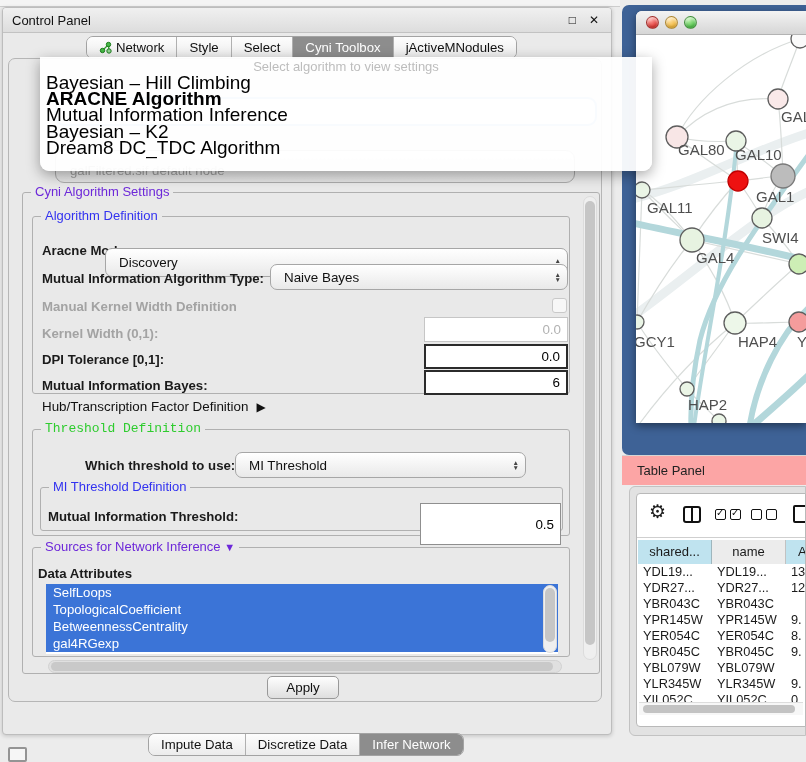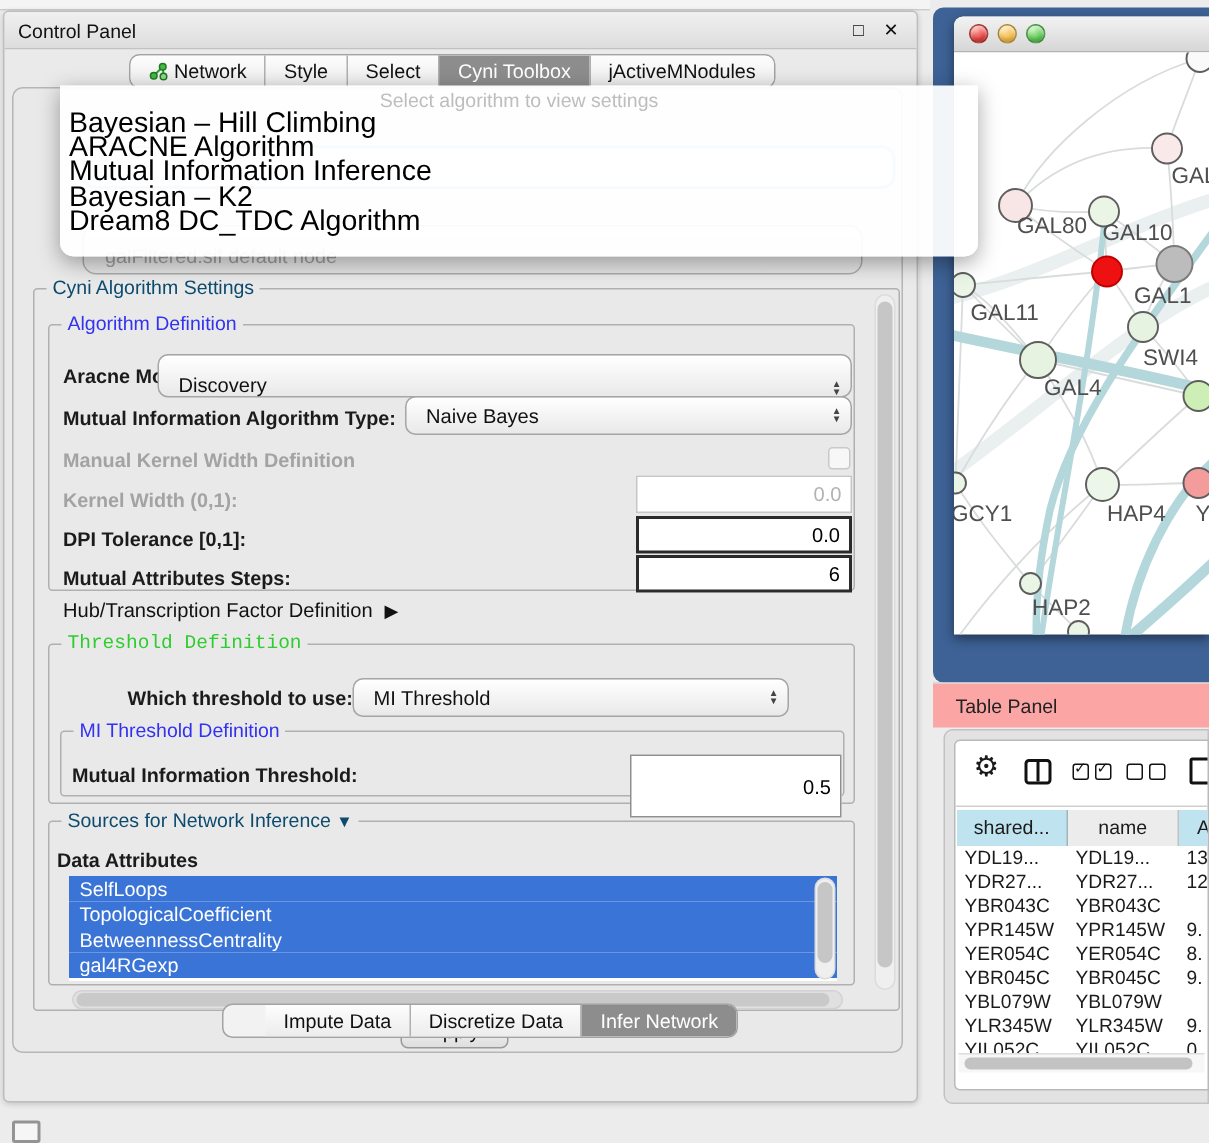--- a/index.html
+++ b/index.html
@@ -27,33 +27,33 @@
   .tabicon{display:inline-flex;margin-right:4px;}
 
   .cp-main{left:8px;top:58px;width:594px;height:644px;background:#e9e9e9;border:1px solid #b6b6b6;
            border-radius:7px;box-sizing:border-box;}
 
   
   .popup{left:40px;top:57px;width:612px;height:114px;background:rgba(255,255,255,.94);z-index:20;
          border-radius:0 0 9px 9px;box-shadow:0 4px 14px rgba(0,0,0,.35);}
   .popup-head{padding-top:2px;height:16px;line-height:16px;text-align:center;color:#bdbdbd;font-size:13px;}
   .popup-item{height:16.2px;line-height:16.2px;padding-left:6px;font-size:19px;color:#000;}
-  .popup-item.bold{font-weight:normal;}
+  .popup-item.bold{font-weight:bold;}
 
   
   .ghost-label{left:55px;top:96px;z-index:2;font-weight:bold;color:#8b8b8b;font-size:13.2px;}
   .infer-combo{left:55px;top:97px;width:542px;height:29px;z-index:2;border:2px solid #88b6ea;
                border-radius:9px;background:#f2f2f2;box-sizing:border-box;}
   .dt-combo{left:55px;top:150px;width:520px;height:33px;z-index:2;border:1px solid #ababab;border-radius:9px;
             background:linear-gradient(#f4f4f4,#e3e3e3);box-sizing:border-box;display:flex;align-items:flex-end;}
   .dt-combo span{padding:0 0 4px 14px;color:#9e9e9e;font-size:13.2px;line-height:14px;}
 
   
   .group{border:1px solid #b0b0b0;border-radius:3px;box-sizing:border-box;}
-  .gtitle{position:absolute;top:-9px;left:8px;background:#e9e9e9;padding:0 4px;font-size:13px;color:#0c4a6e;white-space:nowrap;}
+  .gtitle{position:absolute;top:-9px;left:8px;background:#e9e9e9;padding:0 4px;font-size:13px;color:#6d28d9;white-space:nowrap;}
   .gtitle.blue{color:#3232f0;}
   .gtitle.green{color:#2ecc2e;}
 
   .lbl{font-weight:bold;font-size:13.2px;color:#1b1b1b;white-space:nowrap;}
   .lbl.dis{color:#a3a3a3;}
 
   .combo{border:1px solid #a6a6a6;border-radius:7px;background:linear-gradient(#ffffff,#e9e9e9);
          box-shadow:inset 0 1px 0 #fff;display:flex;align-items:center;box-sizing:border-box;}
   .combo-val{padding-left:13px;font-size:13.4px;color:#111;}
   .steppers{margin-left:auto;padding-right:6px;display:flex;flex-direction:column;line-height:5px;}
@@ -193,21 +193,21 @@
 
   <div class="abs group" style="left:22px;top:192px;width:578px;height:482px;">
     <span class="gtitle">Cyni Algorithm Settings</span>
   </div>
 
   <div class="abs group" style="left:32px;top:216px;width:538px;height:178px;">
     <span class="gtitle blue">Algorithm Definition</span>
   </div>
 
   <div class="abs lbl" style="left:42px;top:243px;">Aracne Mode:</div>
-  <div class="abs combo" style="left:105px;top:236px;width:463px;height:29px;align-items:flex-end;">
+  <div class="abs combo" style="left:105px;top:248px;width:463px;height:29px;">
     <span class="combo-val">Discovery</span>
     <span class="steppers">
         <i class="up"></i>
         <i class="dn"></i>
       </span>
   </div>
 
   <div class="abs lbl" style="left:42px;top:271px;">Mutual Information Algorithm Type:</div>
   <div class="abs combo" style="left:270px;top:264px;width:298px;height:26px;">
     <span class="combo-val">Naive Bayes</span>
@@ -219,21 +219,21 @@
 
   <div class="abs lbl dis" style="left:42px;top:299px;">Manual Kernel Width Definition</div>
   <div class="abs checkbox" style="left:552px;top:298px;"></div>
 
   <div class="abs lbl dis" style="left:42px;top:326px;">Kernel Width (0,1):</div>
   <div class="abs field dis" style="left:424px;top:317px;width:144px;height:25px;">0.0</div>
 
   <div class="abs lbl" style="left:42px;top:352px;">DPI Tolerance [0,1]:</div>
   <div class="abs field strong" style="left:424px;top:344px;width:144px;height:25px;">0.0</div>
 
-  <div class="abs lbl" style="left:42px;top:378px;">Mutual Attributes Steps:</div>
+  <div class="abs lbl" style="left:42px;top:378px;">Mutual Information Bayes:</div>
   <div class="abs field strong" style="left:424px;top:370px;width:144px;height:25px;">6</div>
 
   <div class="abs" style="left:42px;top:399px;display:flex;align-items:center;gap:8px;">
     <span style="font-size:13.4px;color:#111;">Hub/Transcription Factor Definition</span>
     <span class="arrow-glyph">▶</span>
   </div>
 
   <div class="abs group" style="left:32px;top:429px;width:538px;height:107px;font-family:Liberation Mono, monospace;">
     <span class="gtitle green">Threshold Definition</span>
   </div>
@@ -270,21 +270,21 @@
 
   <div class="abs vscroll" style="left:583px;top:196px;width:14px;height:464px;">
     <span class="vthumb" style="top:4px;height:444px;"></span>
   </div>
   <div class="abs hscroll" style="left:48px;top:660px;width:514px;height:13px;">
     <span class="hthumb" style="left:2px;width:502px;"></span>
   </div>
 
   <div class="abs btn" style="left:267px;top:676px;width:72px;height:23px;">Apply</div>
 
-  <div class="abs tabgroup" id="bottom-tabs" style="left:148px;top:669px;padding-left:28px;">
+  <div class="abs tabgroup" id="bottom-tabs" style="left:148px;top:733px;">
       <div class="tab">
         <span>Impute Data</span>
       </div>
       <div class="tab">
         <span>Discretize Data</span>
       </div>
       <div class="tab selected">
         <span>Infer Network</span>
       </div>
     </div>

